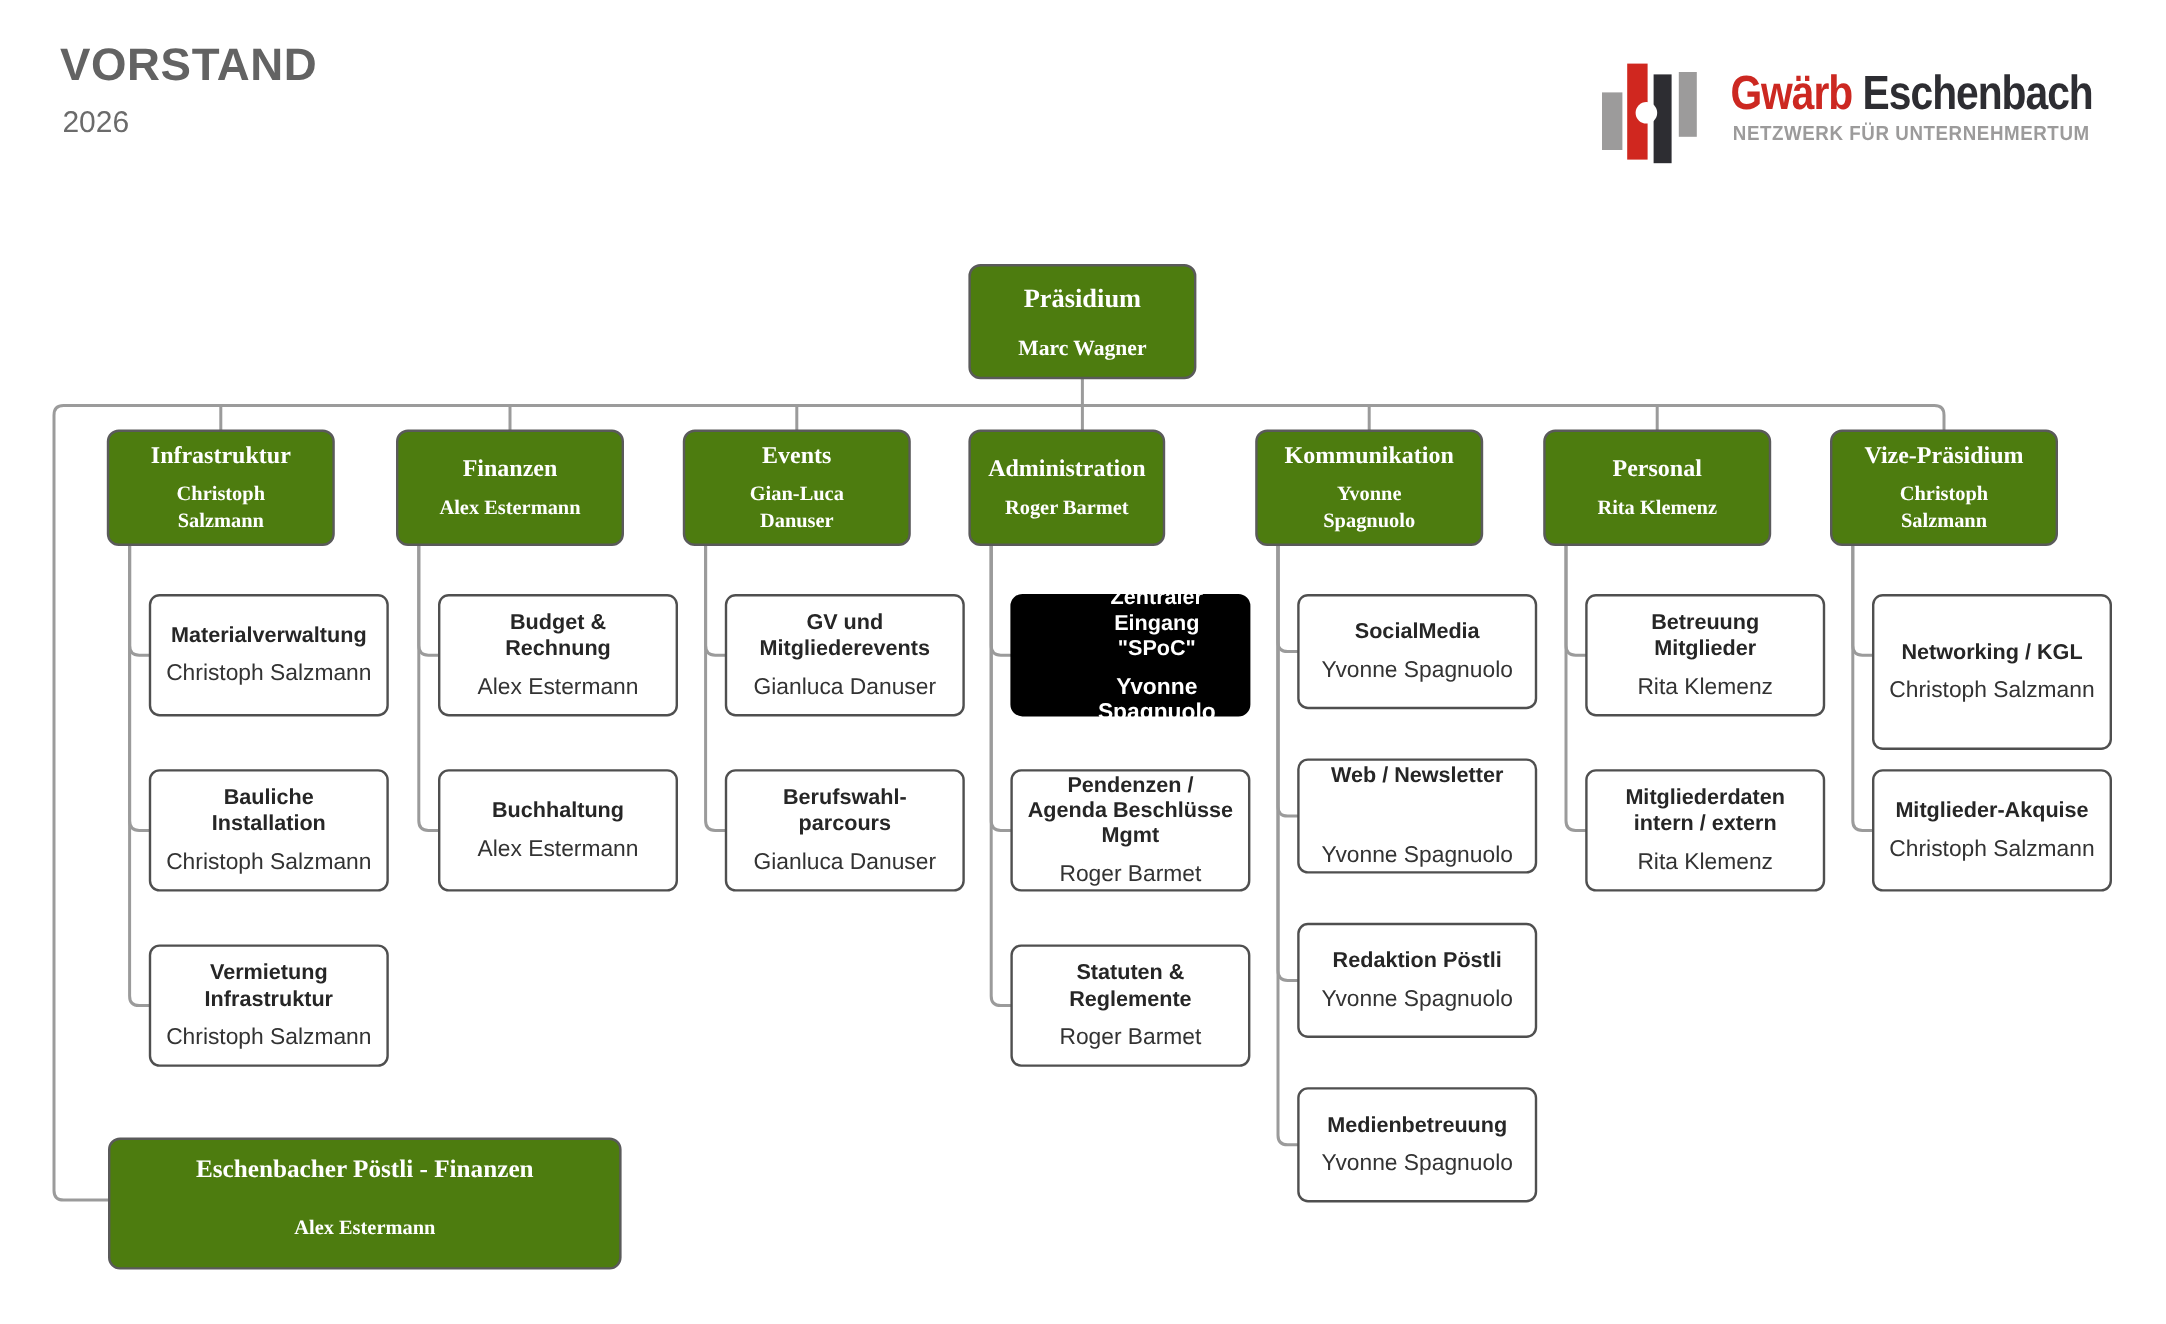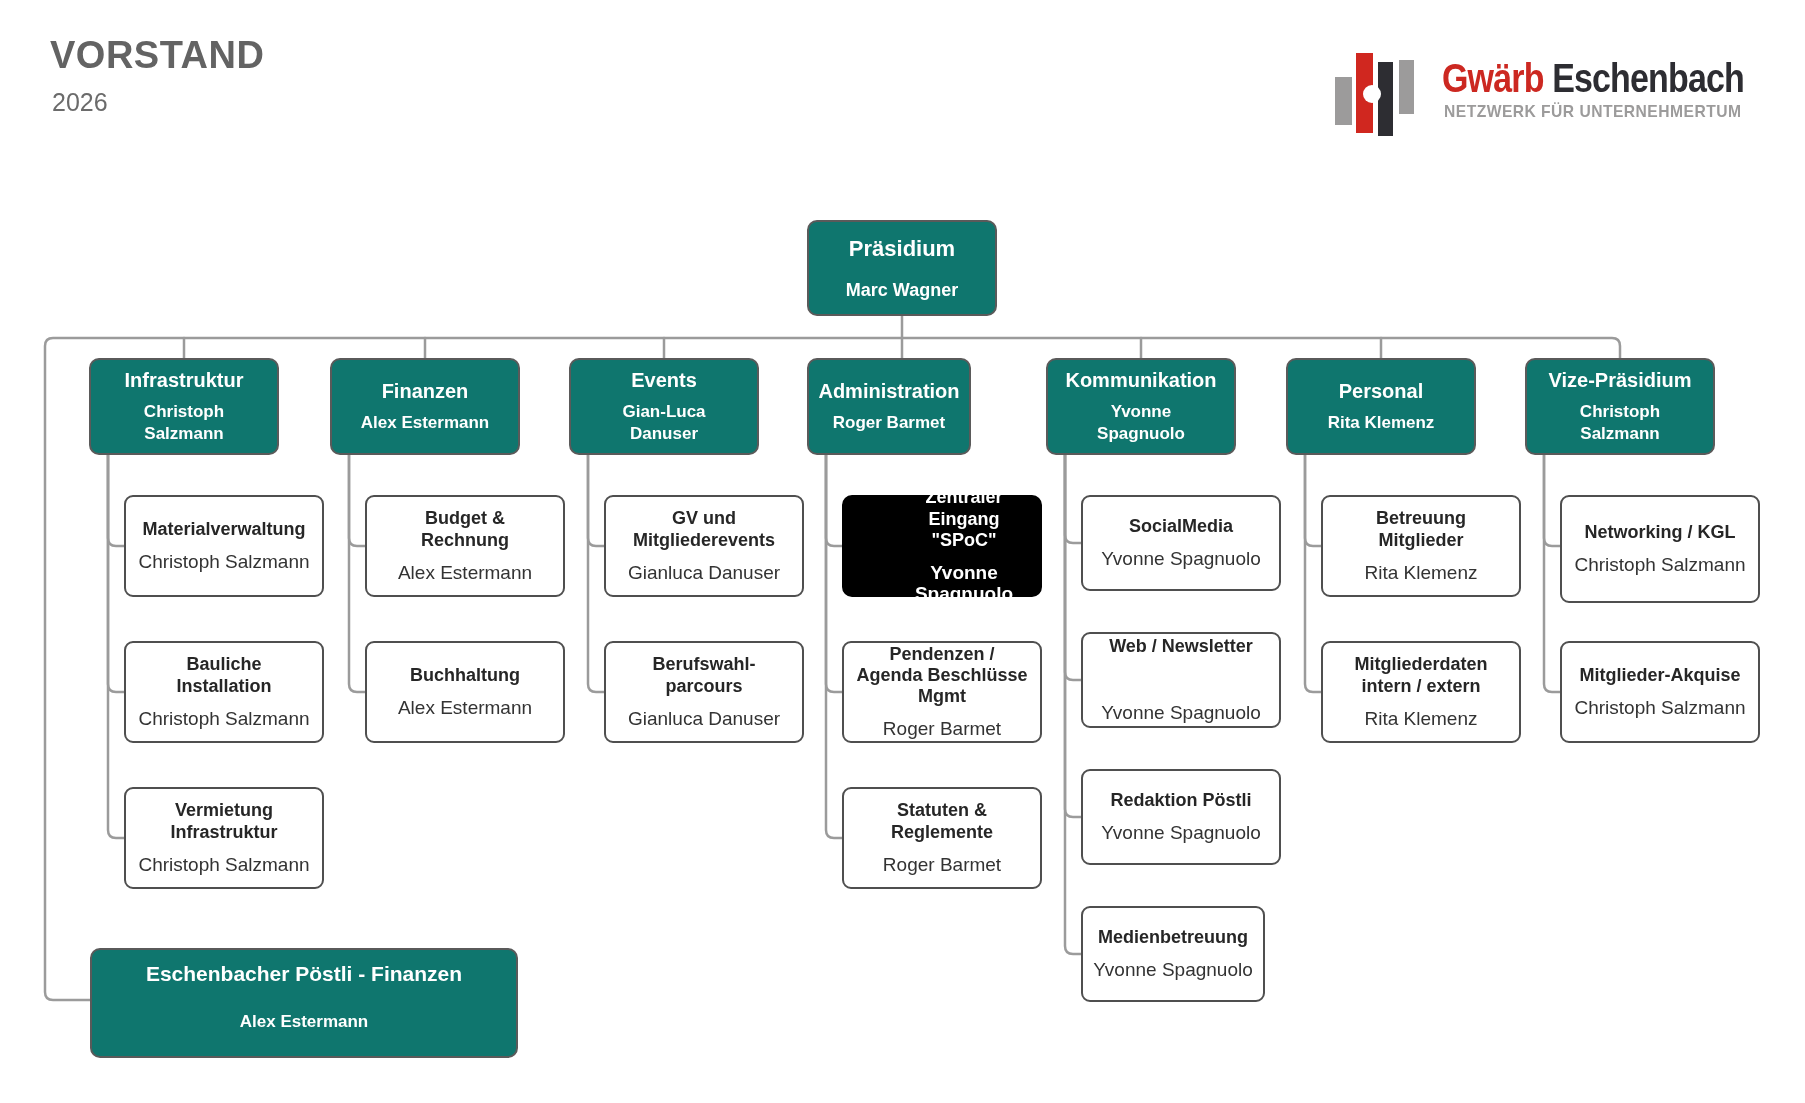--- a/index.html
+++ b/index.html
@@ -26,21 +26,21 @@
   #connectors{position:absolute;left:0;top:0;z-index:0;}
   #connectors path{stroke:#9b9b9b;stroke-width:2.5;fill:none;stroke-linecap:round;}
 
   
   .box{position:absolute;z-index:1;box-sizing:border-box;display:flex;flex-direction:column;
        align-items:center;justify-content:center;text-align:center;border:2px solid #4f4f4f;
        border-radius:9px;background:#ffffff;}
   .box-title,.box-name{white-space:pre-line;}
 
   
-  .red{background:#0f766e;border-color:#5a5a5a;border-radius:10px;color:#ffffff;}
+  .red{background:#4d7c0f;border-color:#5a5a5a;border-radius:10px;color:#ffffff;font-family:Liberation Serif, serif;}
   .root-box{gap:18px;}
   .root-box .box-title{font-size:22px;font-weight:bold;}
   .root-box .box-name{font-size:18px;font-weight:bold;}
   .dept{gap:9px;}
   .dept .box-title{font-size:20px;font-weight:bold;}
   .dept .box-name{font-size:17px;font-weight:bold;line-height:1.25;}
   .special-box{gap:26px;justify-content:flex-start;padding-top:12px;}
   .special-box .box-title{font-size:21px;font-weight:bold;}
   .special-box .box-name{font-size:17px;font-weight:bold;}
 
@@ -186,21 +186,21 @@
         <div class="box-name">Yvonne Spagnuolo</div>
       </div>
       <div class="box child" style="left: 1081px; top: 632px; width: 200px; height: 96px; gap: 45px;">
         <div class="box-title">Web / Newsletter</div>
         <div class="box-name">Yvonne Spagnuolo</div>
       </div>
       <div class="box child" style="left: 1081px; top: 769px; width: 200px; height: 96px;">
         <div class="box-title">Redaktion Pöstli</div>
         <div class="box-name">Yvonne Spagnuolo</div>
       </div>
-      <div class="box child" style="left: 1081px; top: 906px; width: 184px; height: 96px;">
+      <div class="box child" style="left: 1081px; top: 906px; width: 200px; height: 96px;">
         <div class="box-title">Medienbetreuung</div>
         <div class="box-name">Yvonne Spagnuolo</div>
       </div>
       <div class="box red dept" style="left: 1286px; top: 358px; width: 190px; height: 97px;">
         <div class="box-title">Personal</div>
         <div class="box-name">Rita Klemenz</div>
       </div>
       <div class="box child" style="left: 1321px; top: 495px; width: 200px; height: 102px;">
         <div class="box-title">Betreuung
 Mitglieder</div>
@@ -209,21 +209,21 @@
       <div class="box child" style="left: 1321px; top: 641px; width: 200px; height: 102px;">
         <div class="box-title">Mitgliederdaten
 intern / extern</div>
         <div class="box-name">Rita Klemenz</div>
       </div>
       <div class="box red dept" style="left: 1525px; top: 358px; width: 190px; height: 97px;">
         <div class="box-title">Vize-Präsidium</div>
         <div class="box-name">Christoph
 Salzmann</div>
       </div>
-      <div class="box child" style="left: 1560px; top: 495px; width: 200px; height: 108px;">
+      <div class="box child" style="left: 1560px; top: 495px; width: 200px; height: 130px;">
         <div class="box-title">Networking / KGL</div>
         <div class="box-name">Christoph Salzmann</div>
       </div>
       <div class="box child" style="left: 1560px; top: 641px; width: 200px; height: 102px;">
         <div class="box-title">Mitglieder-Akquise</div>
         <div class="box-name">Christoph Salzmann</div>
       </div>
     </div>
 
   <div class="box red special-box" style="left:90px;top:948px;width:428px;height:110px;">

